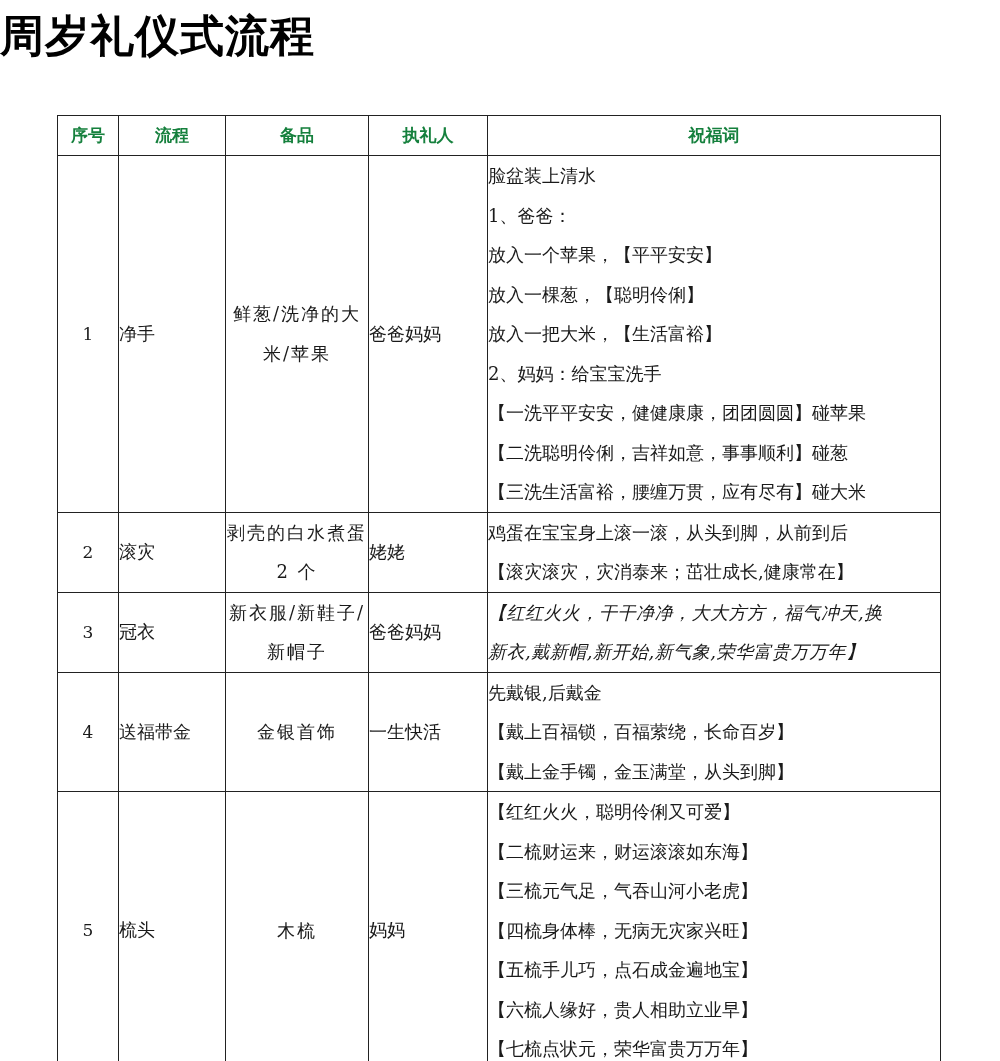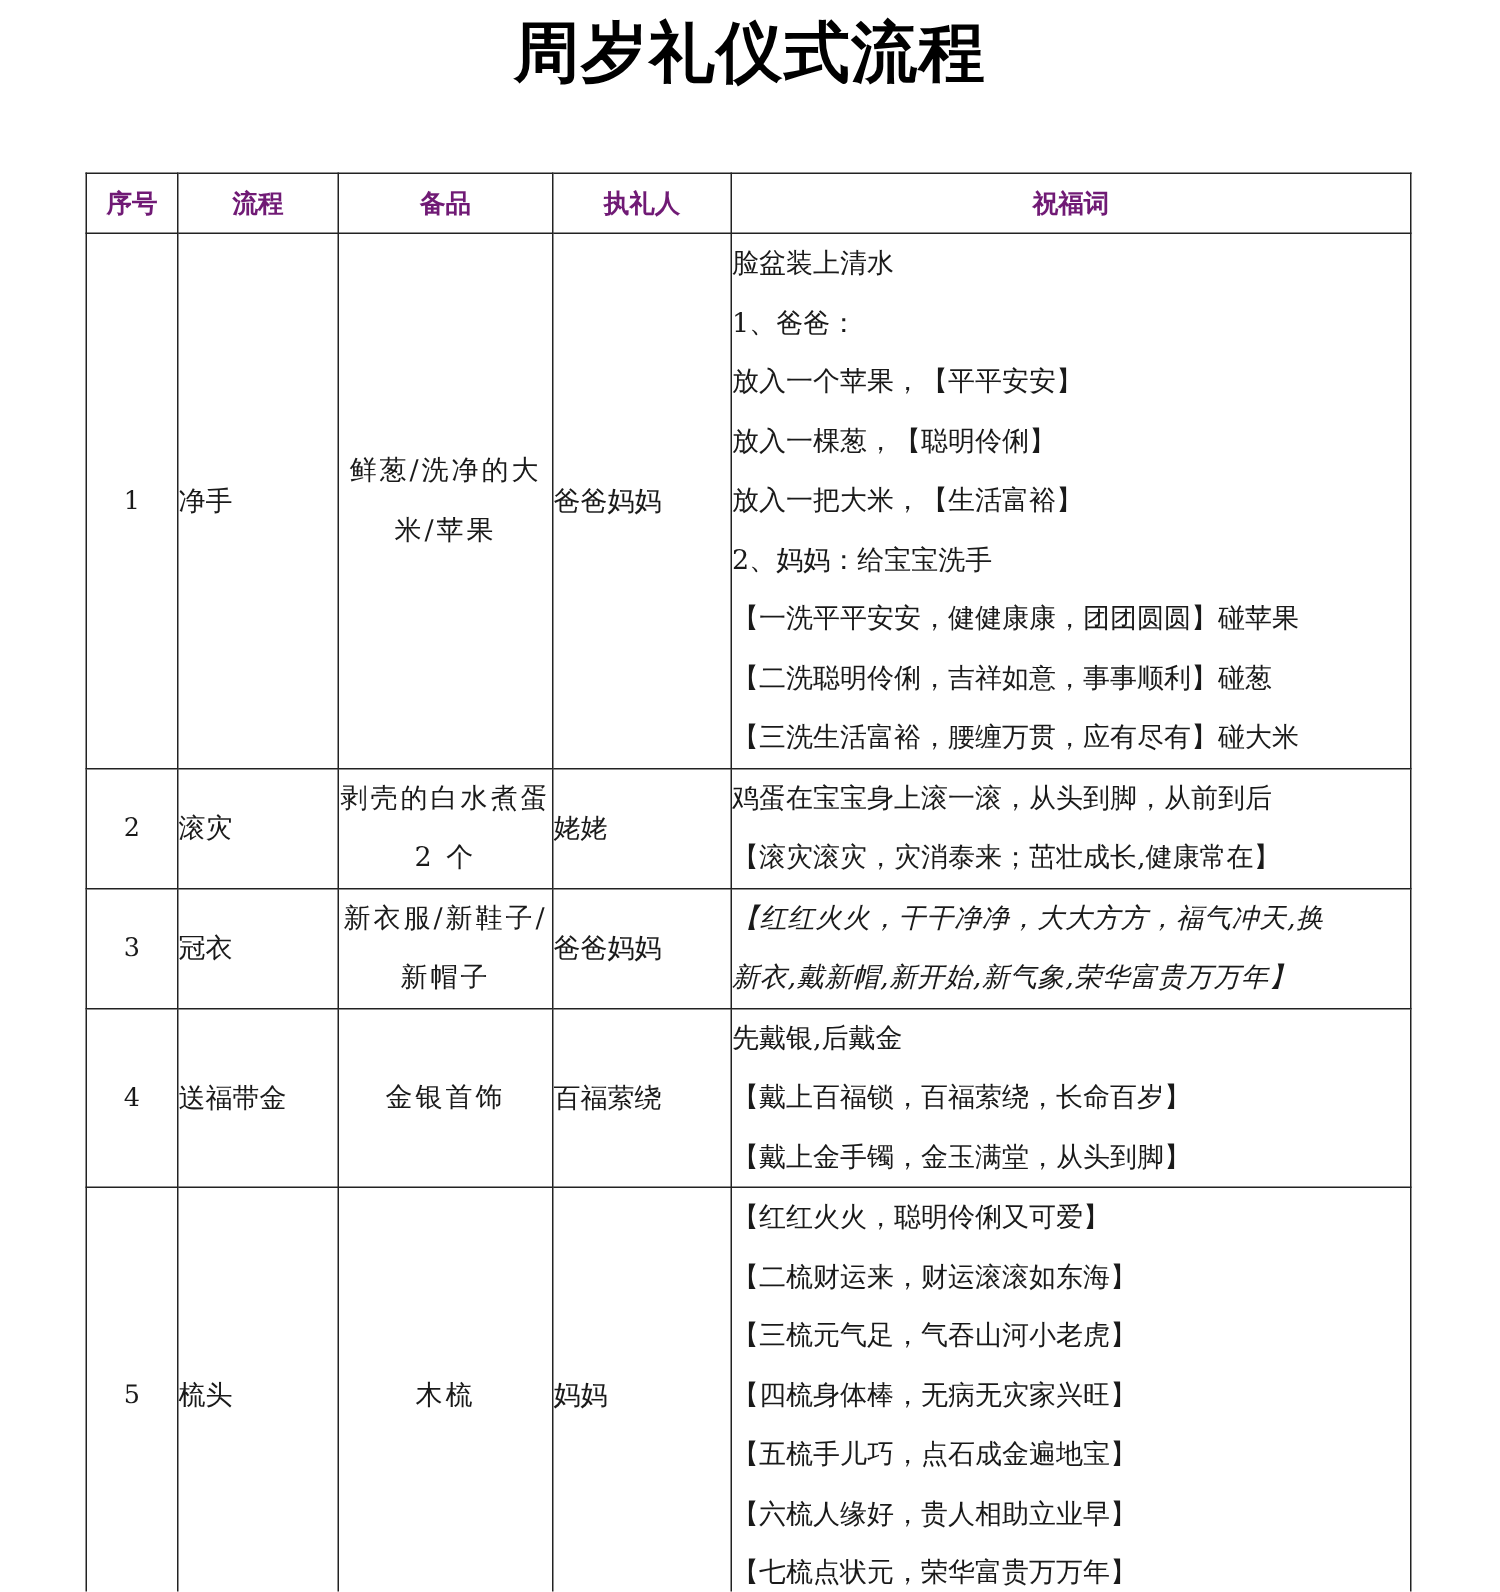--- a/index.html
+++ b/index.html
@@ -13,21 +13,20 @@
       overflow: hidden;
       position: relative;
       font-family: "DejaVu Serif", "Liberation Serif", serif;
       color: #1a1a1a;
     }
     .title {
       position: absolute;
       top: 6px;
       left: 0;
       width: 1000px;
-      text-align: center;
       font-family: "DejaVu Sans", "Liberation Sans", sans-serif;
       font-weight: bold;
       font-size: 44px;
       line-height: 60px;
       letter-spacing: 1px;
       color: #000;
     }
     table.ceremony {
       position: absolute;
       top: 115px;
@@ -42,21 +41,21 @@
       border: 1.5px solid #222;
       padding: 0;
       vertical-align: middle;
     }
     table.ceremony th {
       height: 39px;
       font-family: "DejaVu Sans", "Liberation Sans", sans-serif;
       font-weight: bold;
       font-size: 17px;
       text-align: center;
-      color: #701a75;
+      color: #15803d;
     }
     col.c-num { width: 61px; }
     col.c-step { width: 107px; }
     col.c-items { width: 143px; }
     col.c-person { width: 119px; }
     col.c-bless { width: 453px; }
 
     td.num {
       text-align: center;
       font-size: 17px;
@@ -146,21 +145,21 @@
       <td class="bless">
         <span class="line wrap2">【红红火火，干干净净，大大方方，福气冲天,换</span>
         <span class="line wrap2">新衣,戴新帽,新开始,新气象,荣华富贵万万年】</span>
       </td>
     </tr>
 
     <tr>
       <td class="num">4</td>
       <td class="step">送福带金</td>
       <td class="items">金银首饰</td>
-      <td class="person">百福萦绕</td>
+      <td class="person">一生快活</td>
       <td class="bless">
         <span class="line">先戴银,后戴金</span>
         <span class="line">【戴上百福锁，百福萦绕，长命百岁】</span>
         <span class="line">【戴上金手镯，金玉满堂，从头到脚】</span>
       </td>
     </tr>
 
     <tr>
       <td class="num">5</td>
       <td class="step">梳头</td>

